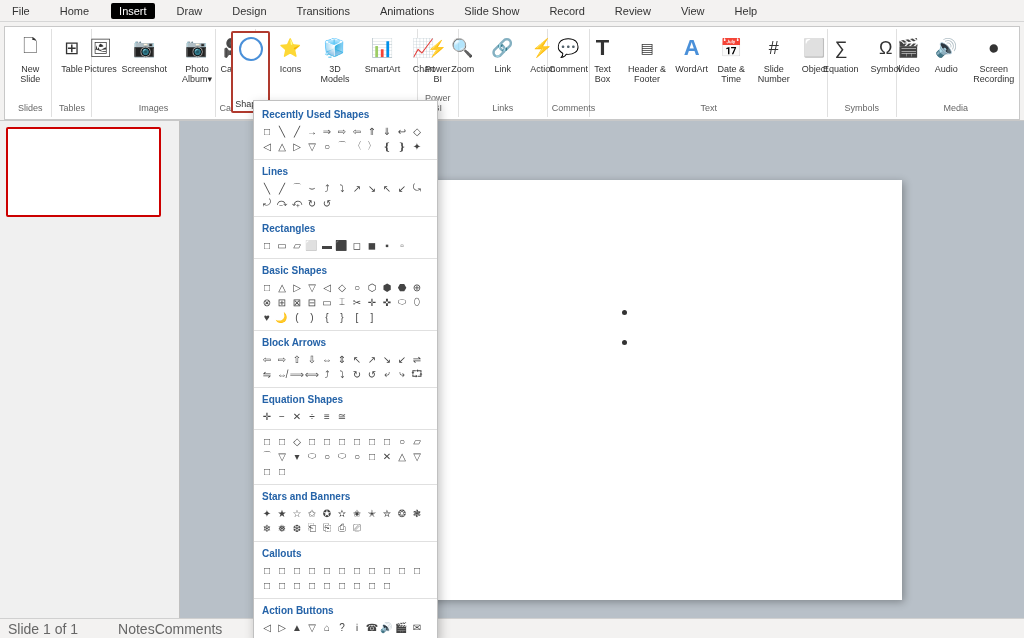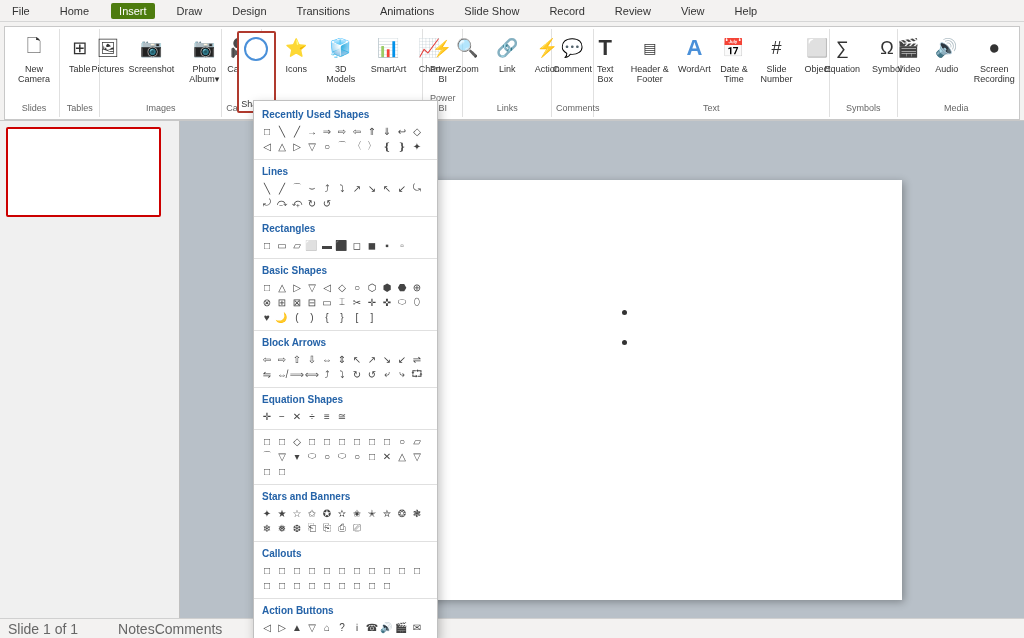--- a/index.html
+++ b/index.html
@@ -24,21 +24,21 @@
       gap: 14px;
     }
     .menu-item {
       padding: 2px 8px;
       cursor: pointer;
       border-radius: 2px;
       font-size: 11px;
       color: #333;
     }
     .menu-item.active {
-      background: #4d7c0f;
+      background: #000000;
       color: white;
     }
 
     
     .ribbon {
       background: #f3f2f1;
       border-bottom: 1px solid #c8c8c8;
       padding: 4px 4px 0 4px;
     }
 
@@ -247,21 +247,21 @@
 </div>
 
 <div class="ribbon">
   <div class="ribbon-content">
 
     <div class="ribbon-group">
       <div class="ribbon-group-items">
         <div class="ribbon-btn">
           <div class="ribbon-icon">🗋</div>
           <span>New
-Camera</span>
+Slide</span>
         </div>
       </div>
       <div class="ribbon-group-label">Slides</div>
     </div>
 
     <div class="ribbon-group">
       <div class="ribbon-group-items">
         <div class="ribbon-btn">
           <div class="ribbon-icon">⊞</div>
           <span>Table</span>

